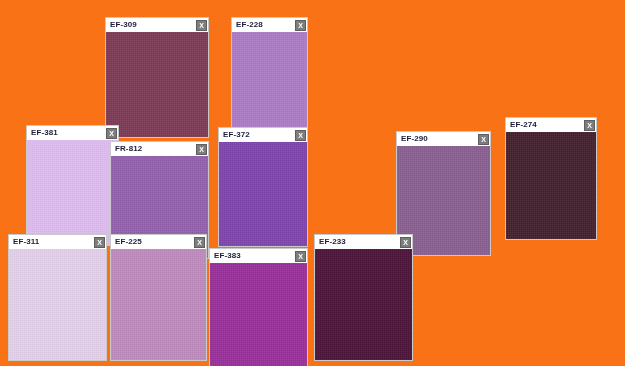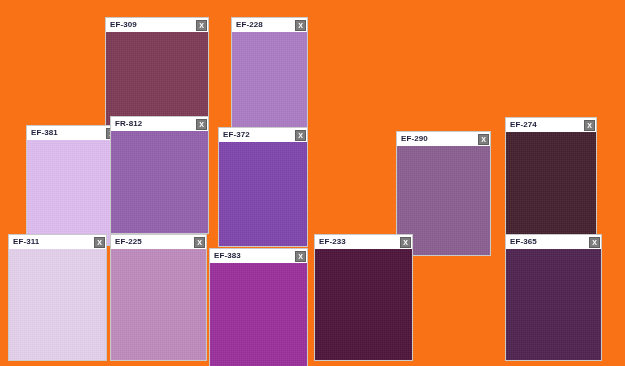--- a/index.html
+++ b/index.html
@@ -119,21 +119,21 @@
     </div>
     <div class="swatch" style="left: 20px; top: 125px; width: 99px; z-index: 13; padding-left: 6px;">
       <div class="swatch-header">
         <span class="swatch-code">EF-381</span>
         <div class="close-btn">
           <span class="x-glyph">X</span>
         </div>
       </div>
       <div class="swatch-tile" style="height: 106px; background-color: rgb(221, 189, 240);"></div>
     </div>
-    <div class="swatch" style="left: 110px; top: 116px; width: 99px; z-index: 14;">
+    <div class="swatch" style="left: 110px; top: 141px; width: 99px; z-index: 14;">
       <div class="swatch-header">
         <span class="swatch-code">FR-812</span>
         <div class="close-btn">
           <span class="x-glyph">X</span>
         </div>
       </div>
       <div class="swatch-tile" style="height: 103px; background-color: rgb(147, 96, 173);"></div>
     </div>
     <div class="swatch" style="left: 218px; top: 127px; width: 90px; z-index: 15;">
       <div class="swatch-header">
@@ -191,22 +191,13 @@
     </div>
     <div class="swatch" style="left: 314px; top: 234px; width: 99px; z-index: 21;">
       <div class="swatch-header">
         <span class="swatch-code">EF-233</span>
         <div class="close-btn">
           <span class="x-glyph">X</span>
         </div>
       </div>
       <div class="swatch-tile" style="height: 112px; background-color: rgb(77, 19, 58);"></div>
     </div>
-    <div class="swatch" style="left: 505px; top: 234px; width: 97px; z-index: 22;">
-      <div class="swatch-header">
-        <span class="swatch-code">EF-365</span>
-        <div class="close-btn">
-          <span class="x-glyph">X</span>
-        </div>
-      </div>
-      <div class="swatch-tile" style="height: 112px; background-color: rgb(79, 35, 80);"></div>
-    </div>
   </div>
 
 </body></html>

